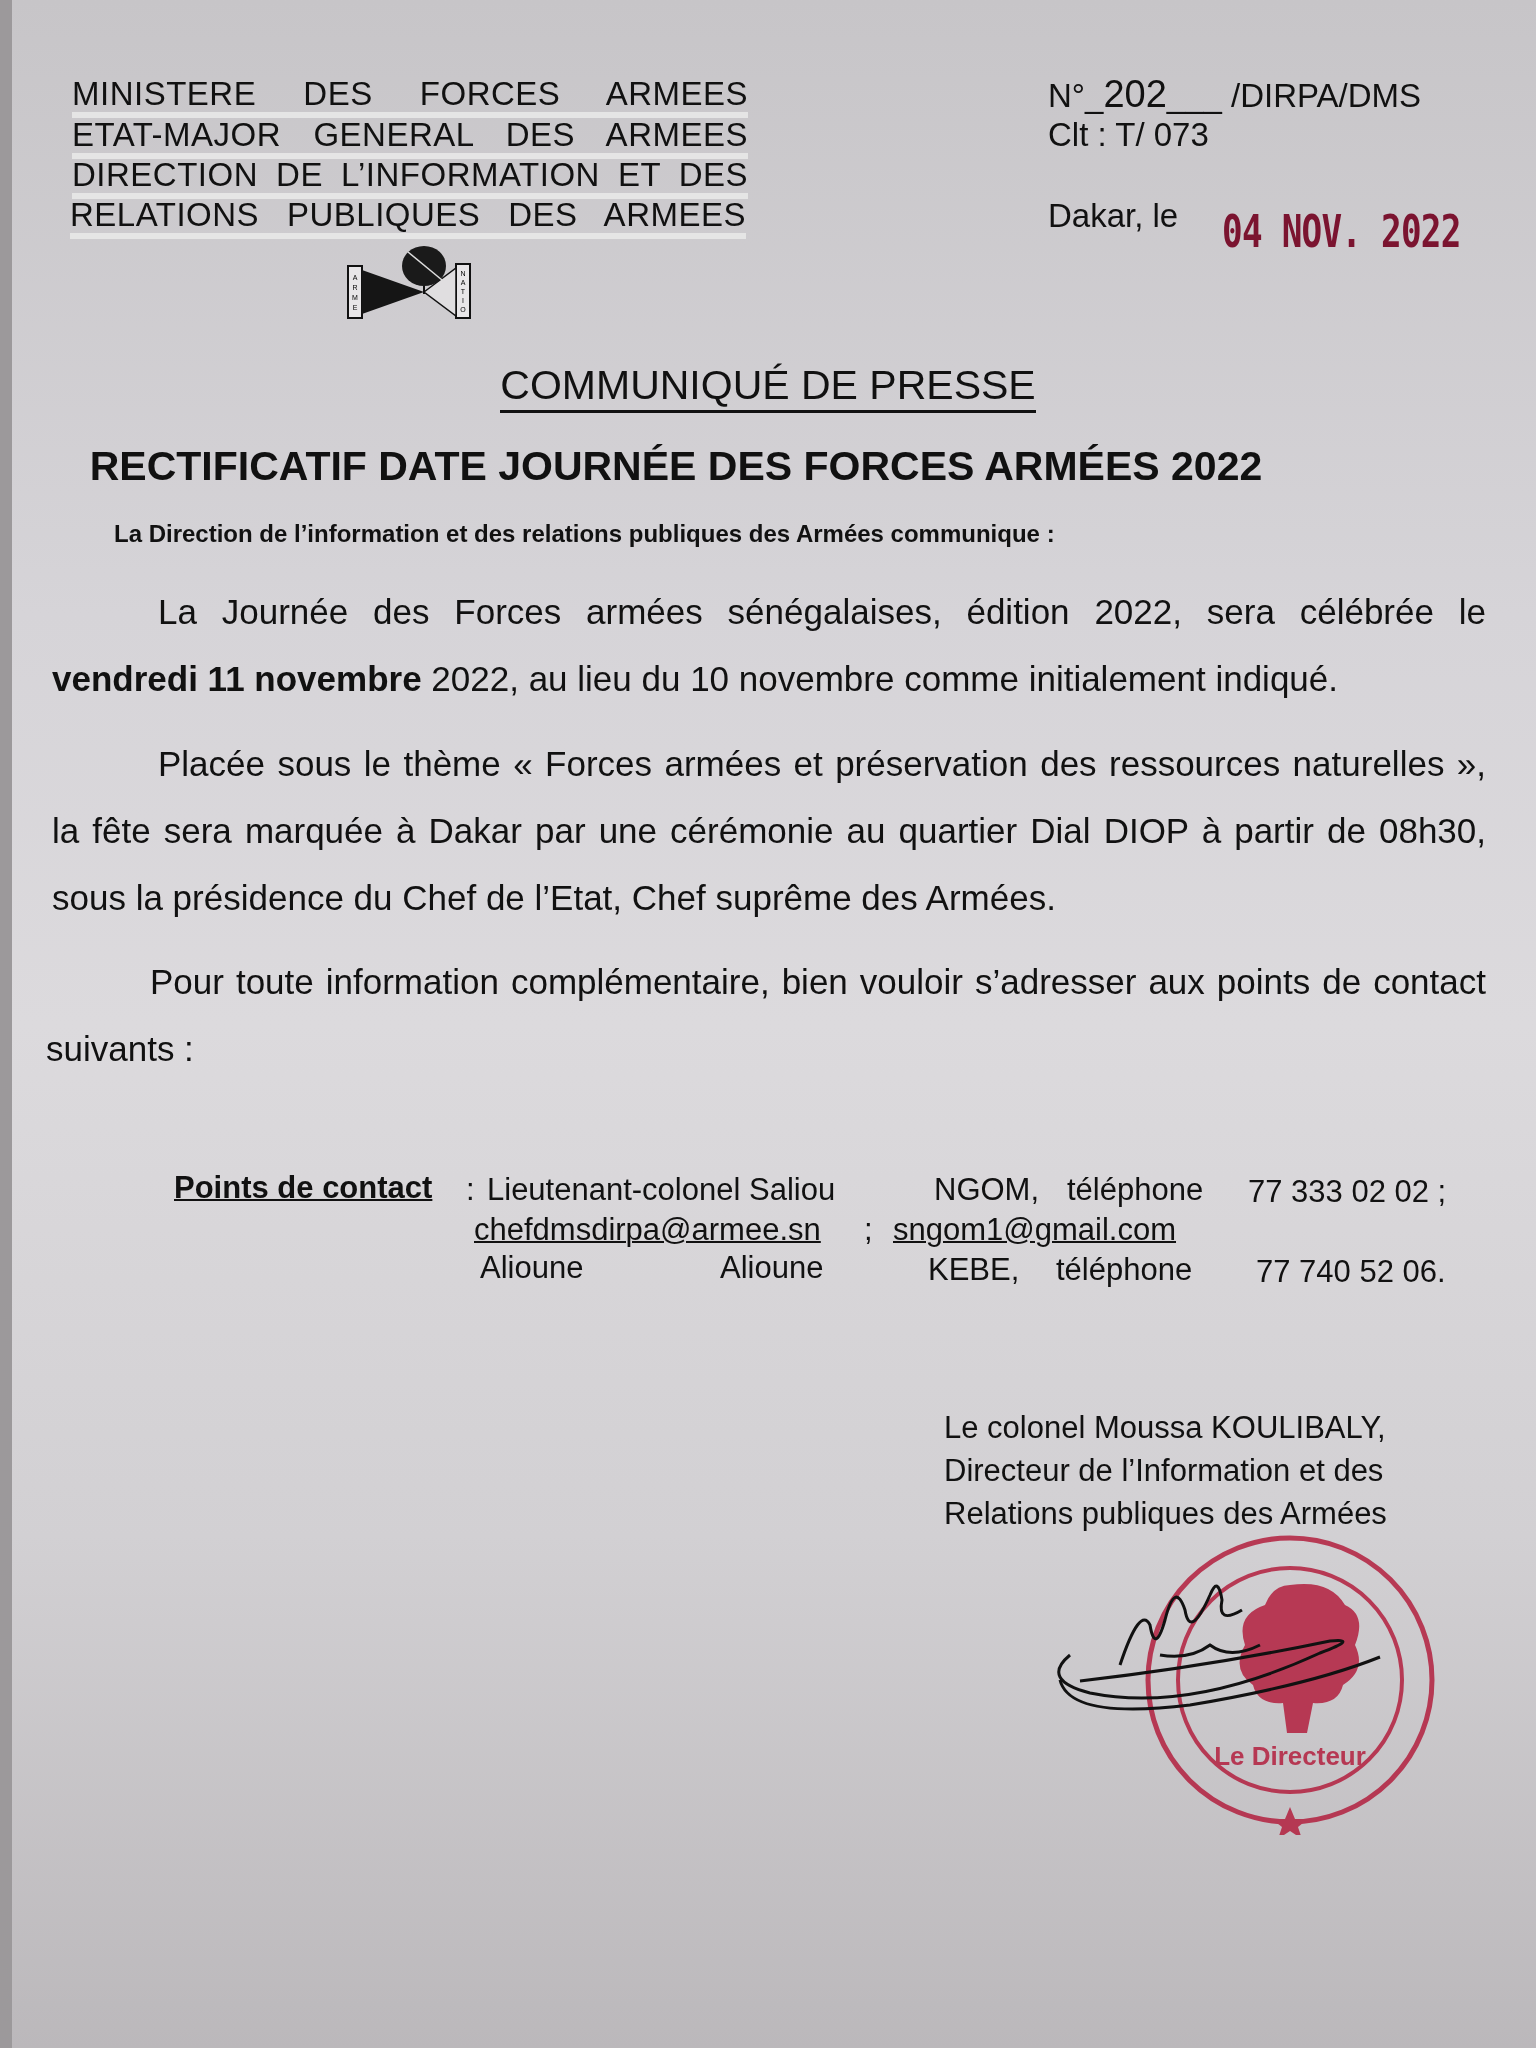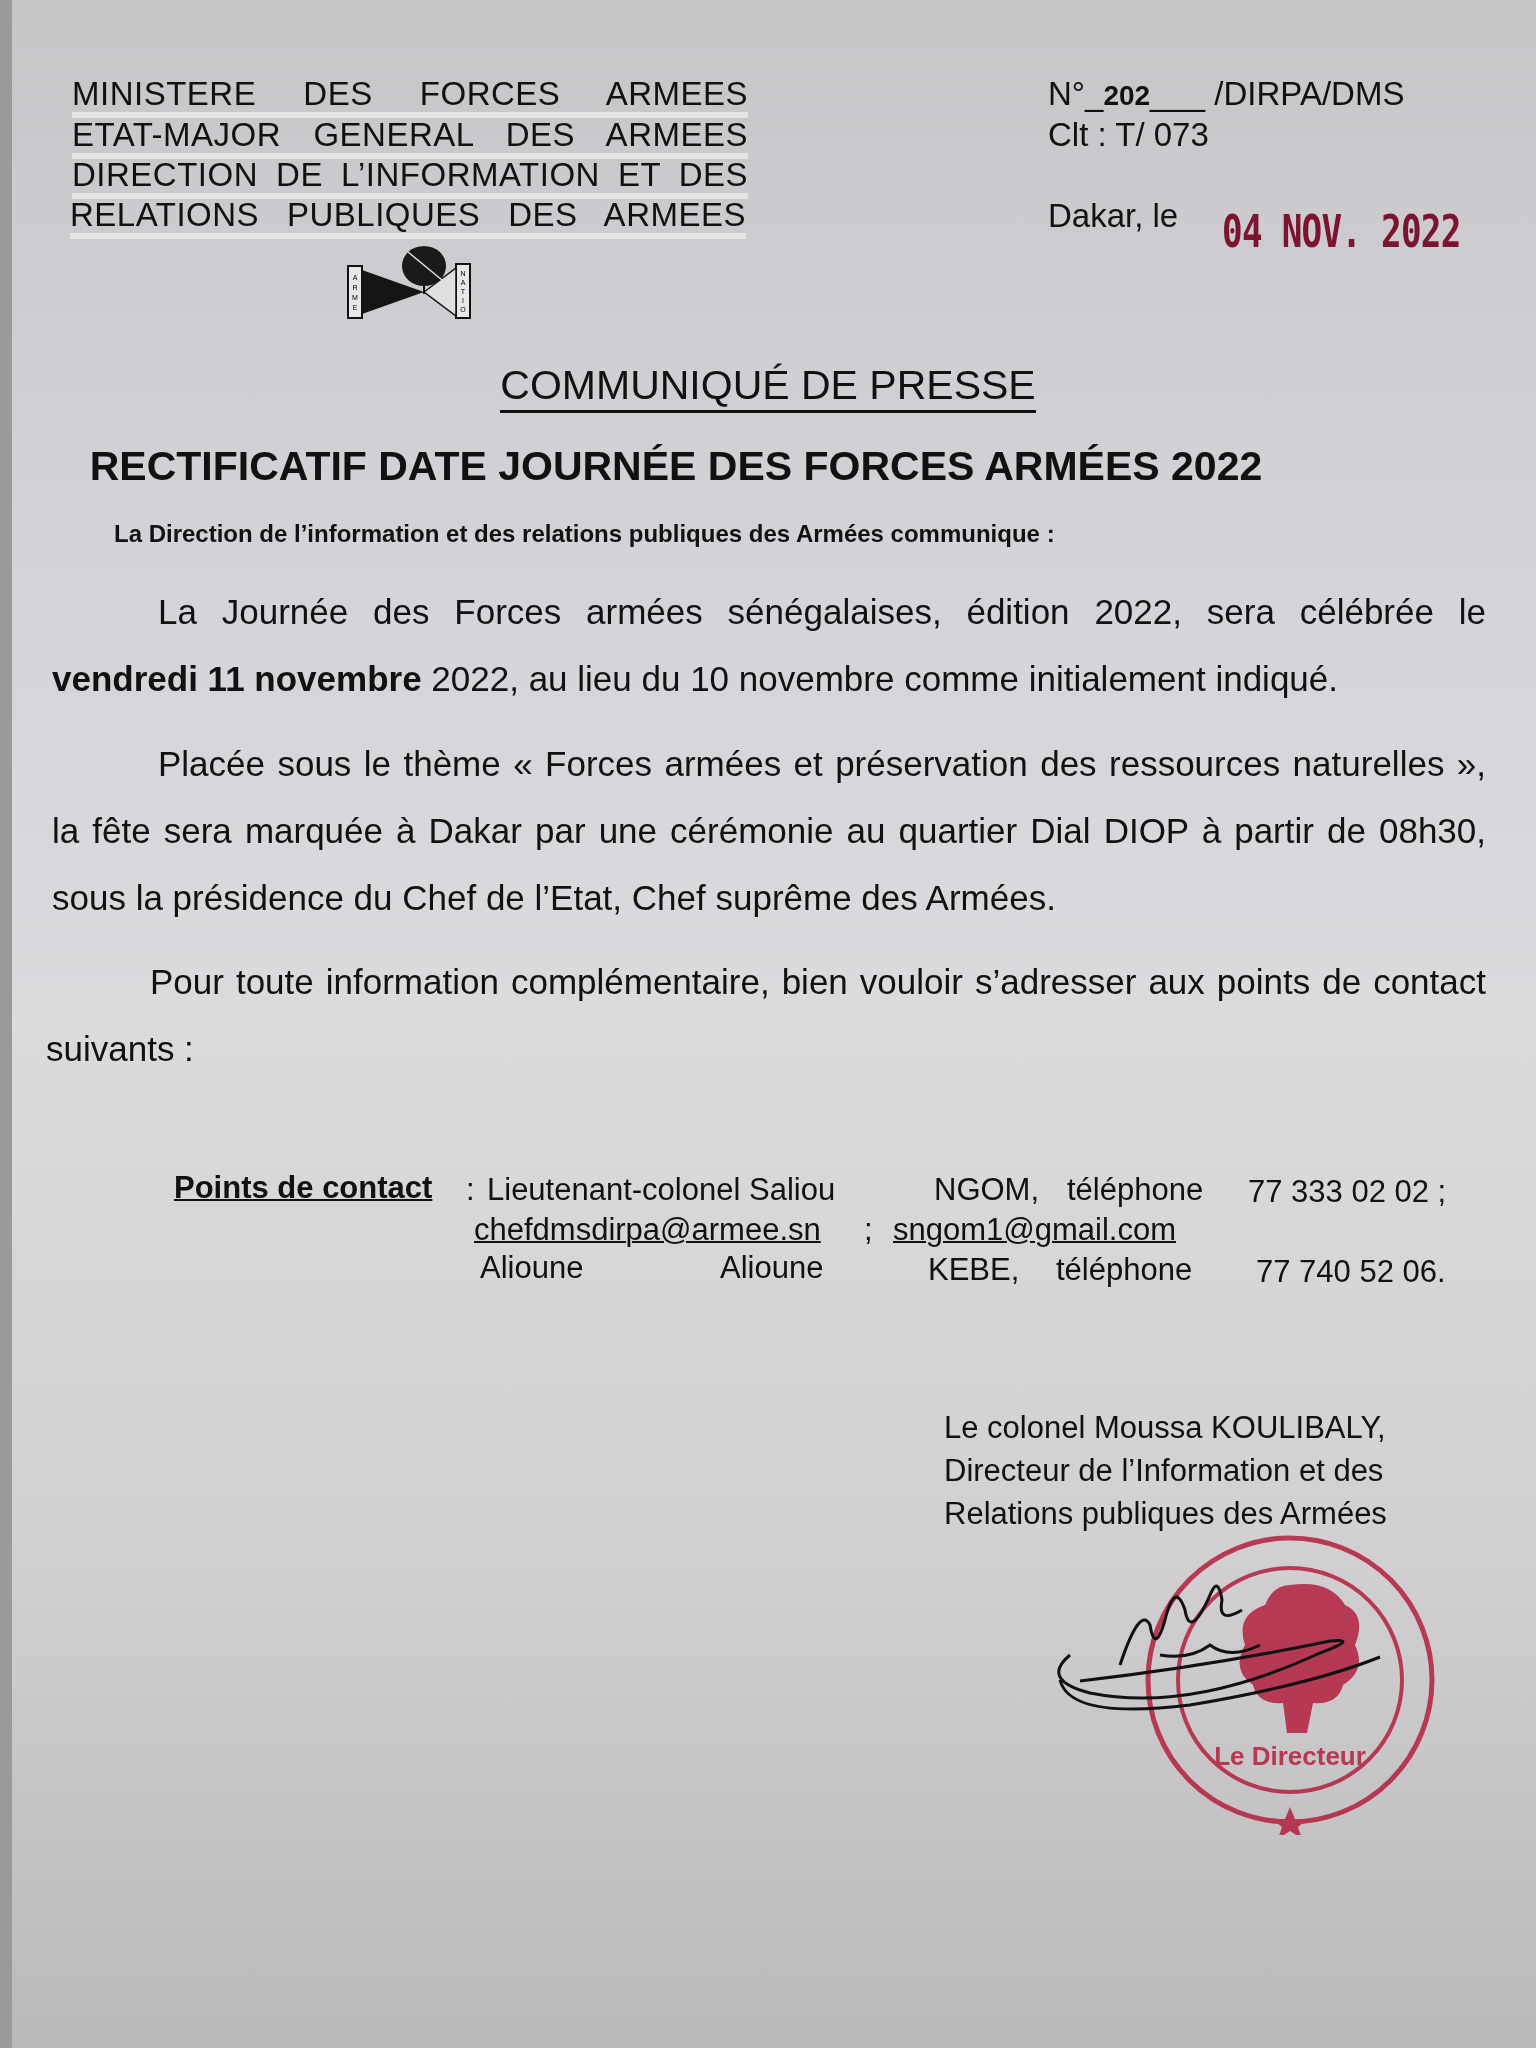--- a/index.html
+++ b/index.html
@@ -23,21 +23,21 @@
     .hdr-line {
       position: absolute; left: 72px; width: 676px;
       font-size: 33px; line-height: 36px; letter-spacing: 0.5px;
       border-bottom: 6px solid #e5e5e5; text-align: justify; text-align-last: justify;
       white-space: nowrap;
     }
     .logo { position: absolute; left: 346px; top: 240px; width: 130px; height: 82px; }
 
     
     .ref { position: absolute; left: 1048px; font-size: 33px; line-height: 36px; }
-    .ref b { font-weight: bold; font-size: 28px; }
+    .ref b { font-weight: normal; font-size: 38px; }
     .stamp-date {
       position: absolute; left: 1222px; top: 206px;
       font-family: "DejaVu Sans Mono", monospace; font-weight: bold;
       font-size: 44px; color: #7b1430; letter-spacing: -1px;
       transform: scaleX(0.78); transform-origin: left center;
     }
 
     .title1 {
       position: absolute; left: 0; width: 1536px; top: 362px; text-align: center;
       font-size: 41px;

